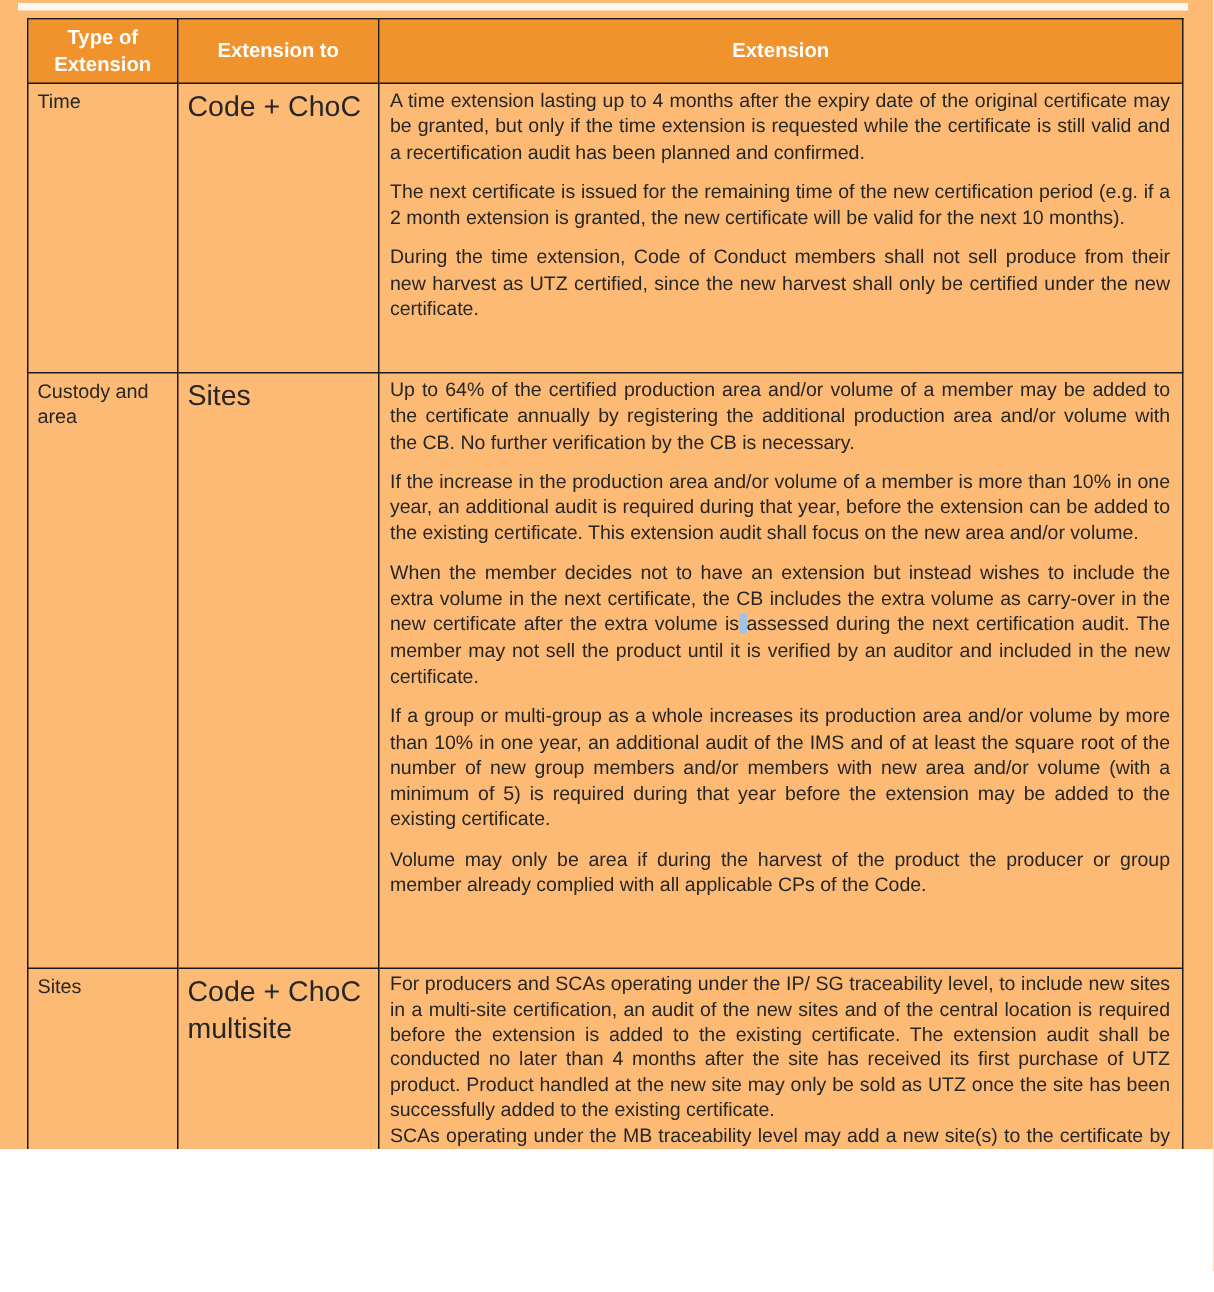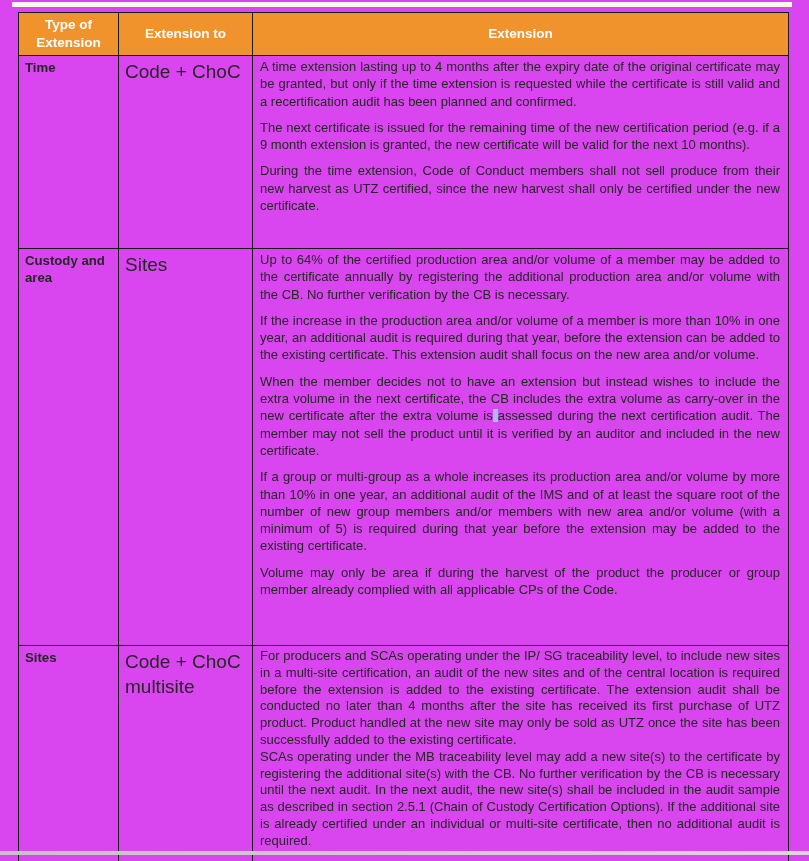--- a/index.html
+++ b/index.html
@@ -4,22 +4,22 @@
 <style>
   html, body {
     margin: 0;
     padding: 0;
     background: #ffffff;
     font-family: "Liberation Sans", "DejaVu Sans", sans-serif;
   }
   .page {
     position: relative;
     width: 809px;
-    height: 861px;
-    background: #d946ef;
+    height: 766px;
+    background: #fdba74;
     overflow: hidden;
   }
   .artifact-top {
     position: absolute;
     top: 2px;
     left: 12px;
     width: 780px;
     height: 5px;
     background: #FBF7EC;
   }
@@ -54,21 +54,21 @@
     vertical-align: middle;
     height: 38px;
     padding: 2px 6px;
   }
   .ext-table td {
     font-size: 13px;
     color: #262626;
     padding: 3px 6px 5px 6px;
   }
   td.col-type {
-    font-weight: bold;
+    font-weight: normal;
     font-size: 13.2px;
     line-height: 1.32;
   }
   td.col-app {
     font-size: 19px;
     line-height: 1.32;
   }
   td.col-cond {
     padding: 2px 8px 4px 7px;
     margin-left: 44px;
@@ -111,21 +111,21 @@
         <th>Extension</th>
       </tr>
     </thead>
     <tbody>
 
       <tr class="row-time">
         <td class="col-type">Time</td>
         <td class="col-app">Code + ChoC</td>
         <td class="col-cond">
           <p>A time extension lasting up to 4 months after the expiry date of the original certificate may be granted, but only if the time extension is requested while the certificate is still valid and a recertification audit has been planned and confirmed.</p>
-          <p>The next certificate is issued for the remaining time of the new certification period (e.g. if a 9 month extension is granted, the new certificate will be valid for the next 10 months).</p>
+          <p>The next certificate is issued for the remaining time of the new certification period (e.g. if a 2 month extension is granted, the new certificate will be valid for the next 10 months).</p>
           <p>During the time extension, Code of Conduct members shall not sell produce from their new harvest as UTZ certified, since the new harvest shall only be certified under the new certificate.</p>
         </td>
       </tr>
 
       <tr class="row-volume">
         <td class="col-type">Custody and area</td>
         <td class="col-app">Sites</td>
         <td class="col-cond">
           <p>Up to 64% of the certified production area and/or volume of a member may be added to the certificate annually by registering the additional production area and/or volume with the CB. No further verification by the CB is necessary.</p>
           <p>If the increase in the production area and/or volume of a member is more than 10% in one year, an additional audit is required during that year, before the extension can be added to the existing certificate. This extension audit shall focus on the new area and/or volume.</p>

